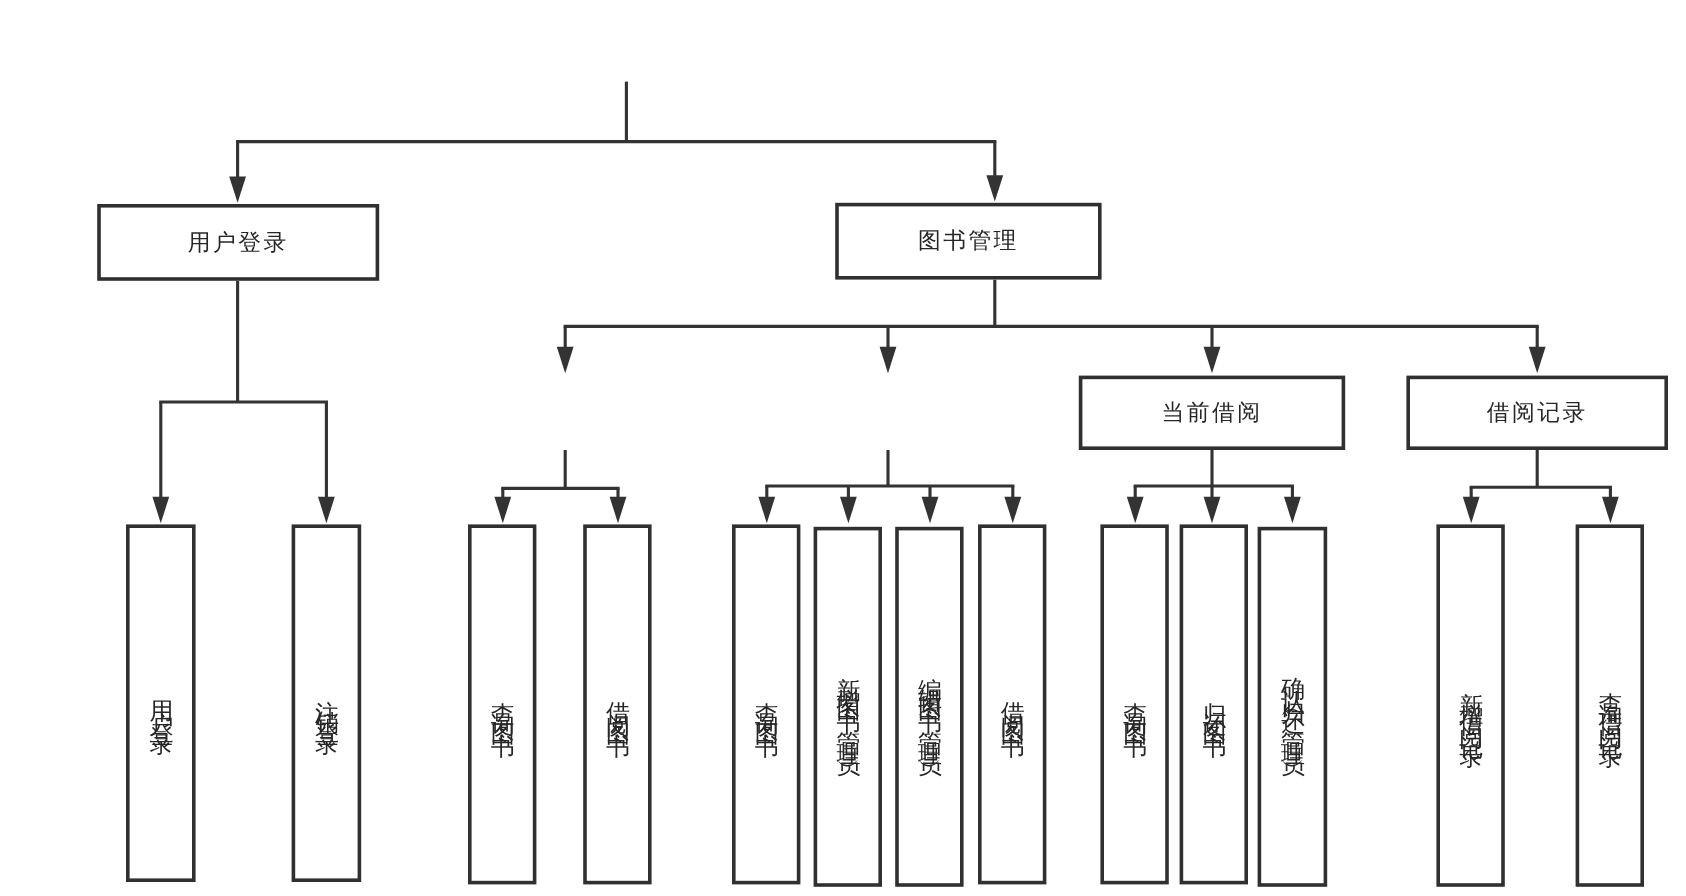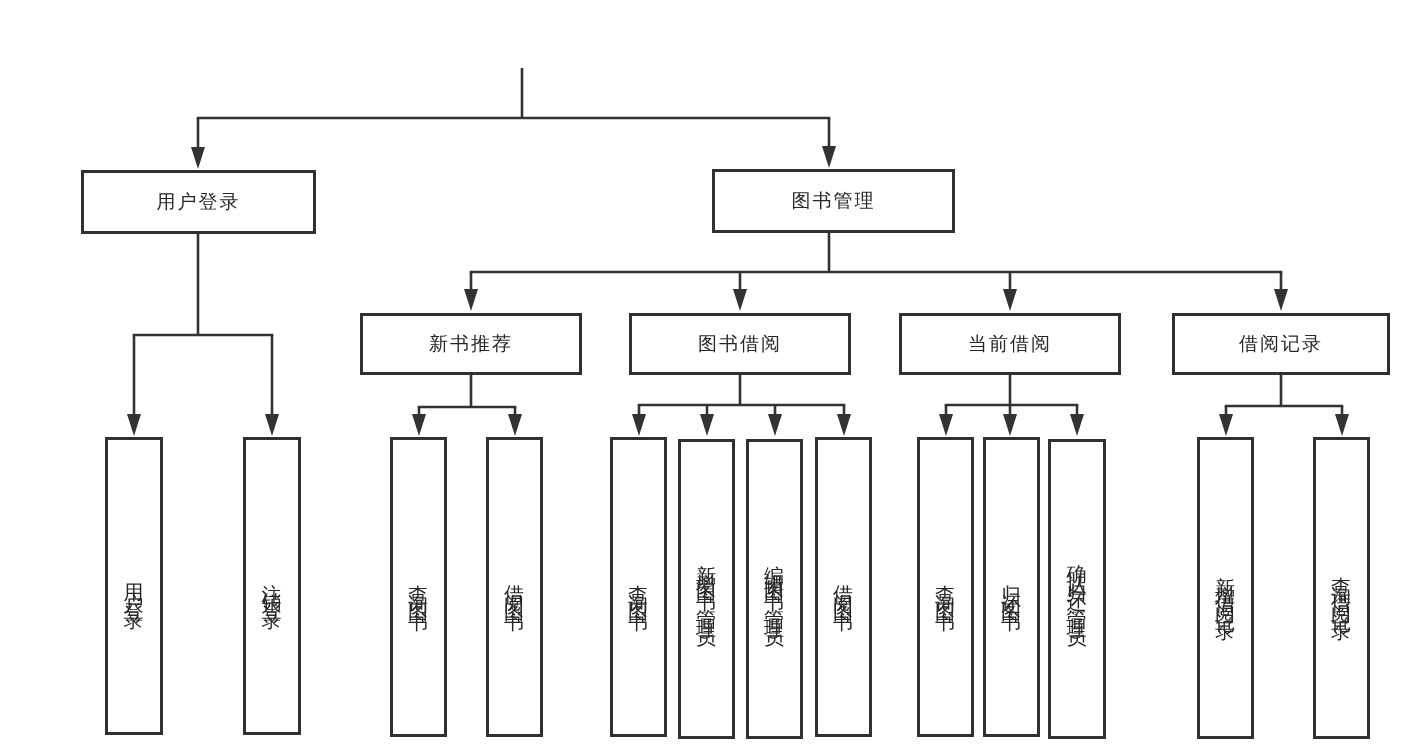--- a/index.html
+++ b/index.html
@@ -112,30 +112,24 @@
       <polygon points="1070,414 1084,414 1077,436"></polygon>
       <polygon points="1219,414 1233,414 1226,436"></polygon>
       <polygon points="1335,414 1349,414 1342,436"></polygon>
     </g>
   </svg>
 
 
   <div class="box" style="left:81px;top:170px;width:235px;height:64px">
     <span class="lbl">用户登录</span>
   </div>
-  <div class="box" style="left:712px;top:169px;width:243px;height:64px">
+  <div class="box" style="left:696px;top:169px;width:222px;height:64px">
     <span class="lbl">图书管理</span>
   </div>
 
-  <div class="box" style="left:360px;top:313px;width:222px;height:62px">
-    <span class="lbl">新书推荐</span>
-  </div>
-  <div class="box" style="left:629px;top:313px;width:222px;height:62px">
-    <span class="lbl">图书借阅</span>
-  </div>
   <div class="box" style="left:899px;top:313px;width:222px;height:62px">
     <span class="lbl">当前借阅</span>
   </div>
   <div class="box" style="left:1172px;top:313px;width:218px;height:62px">
     <span class="lbl">借阅记录</span>
   </div>
 
   <div class="box" style="left:105px;top:437px;width:58px;height:298px">
     <span class="vlbl">用户登录</span>
   </div>

